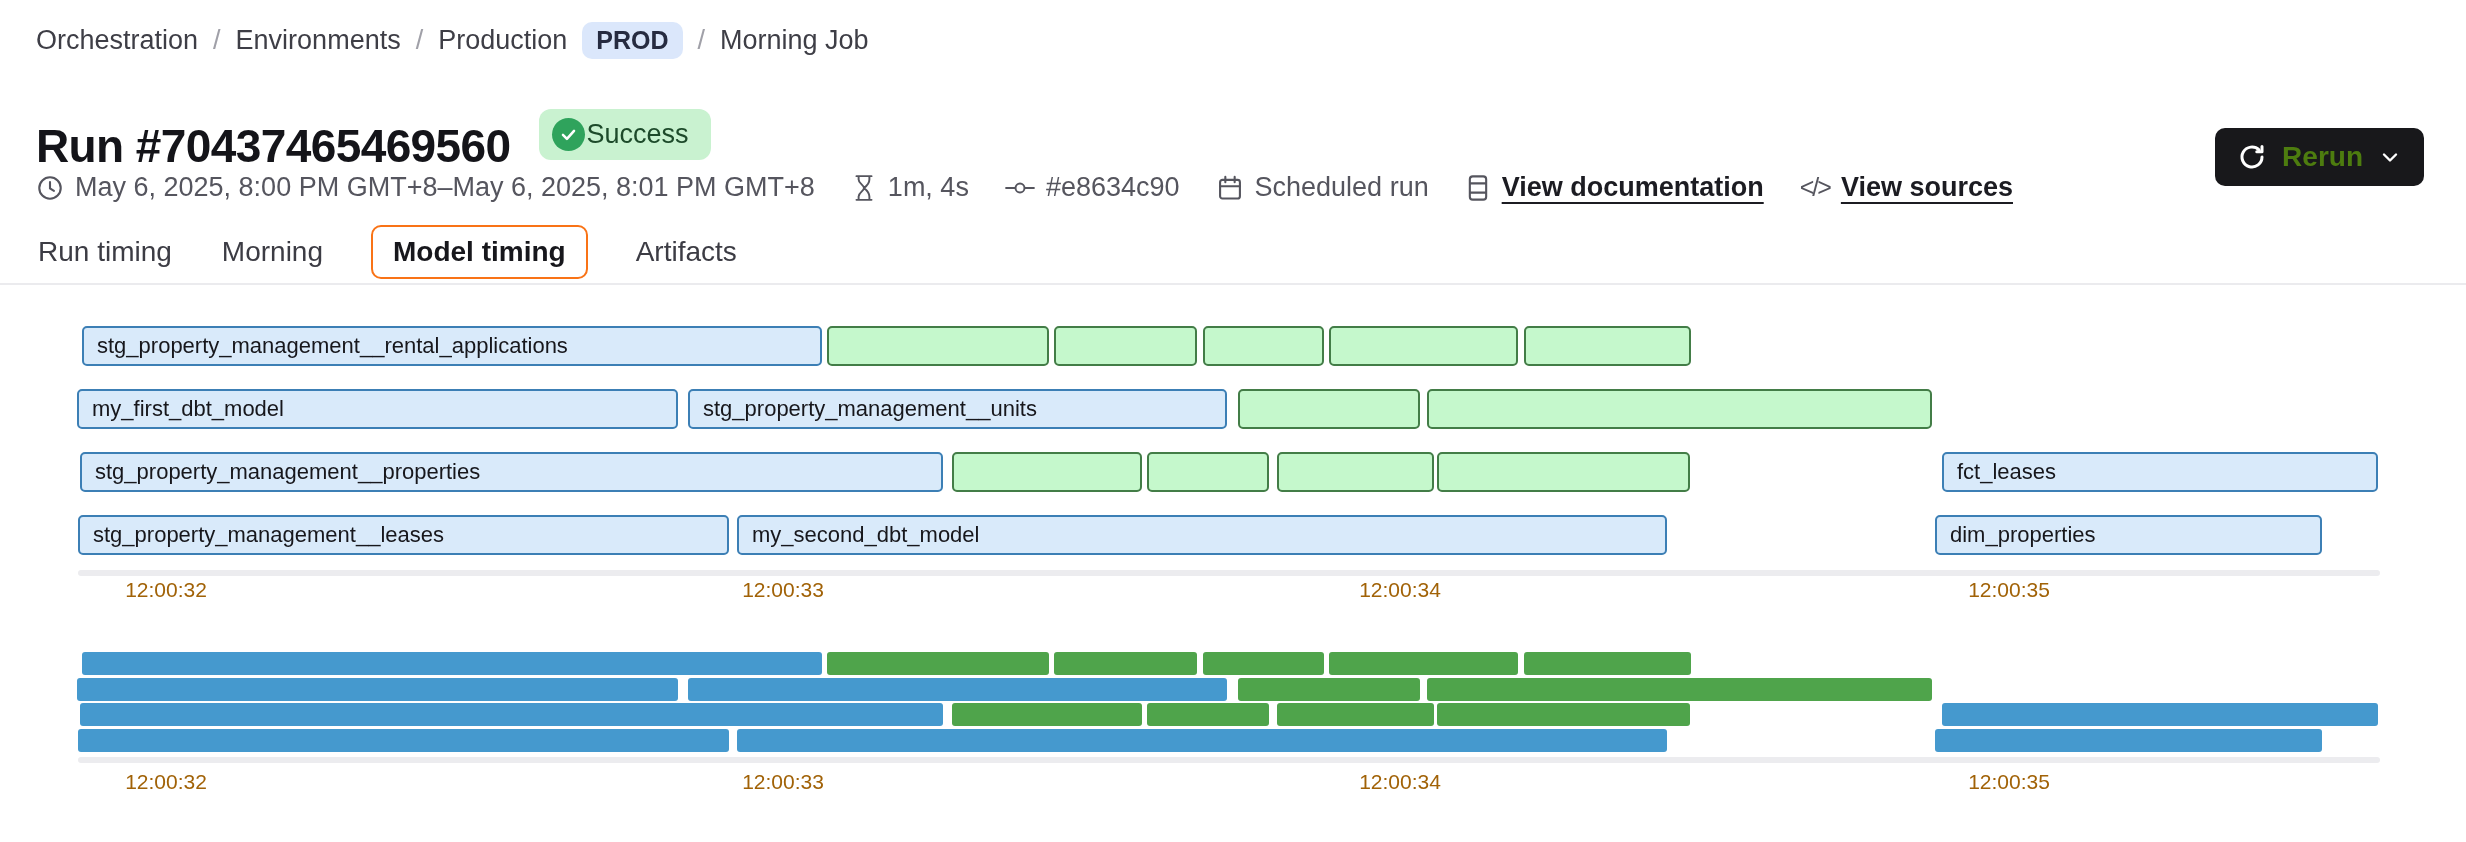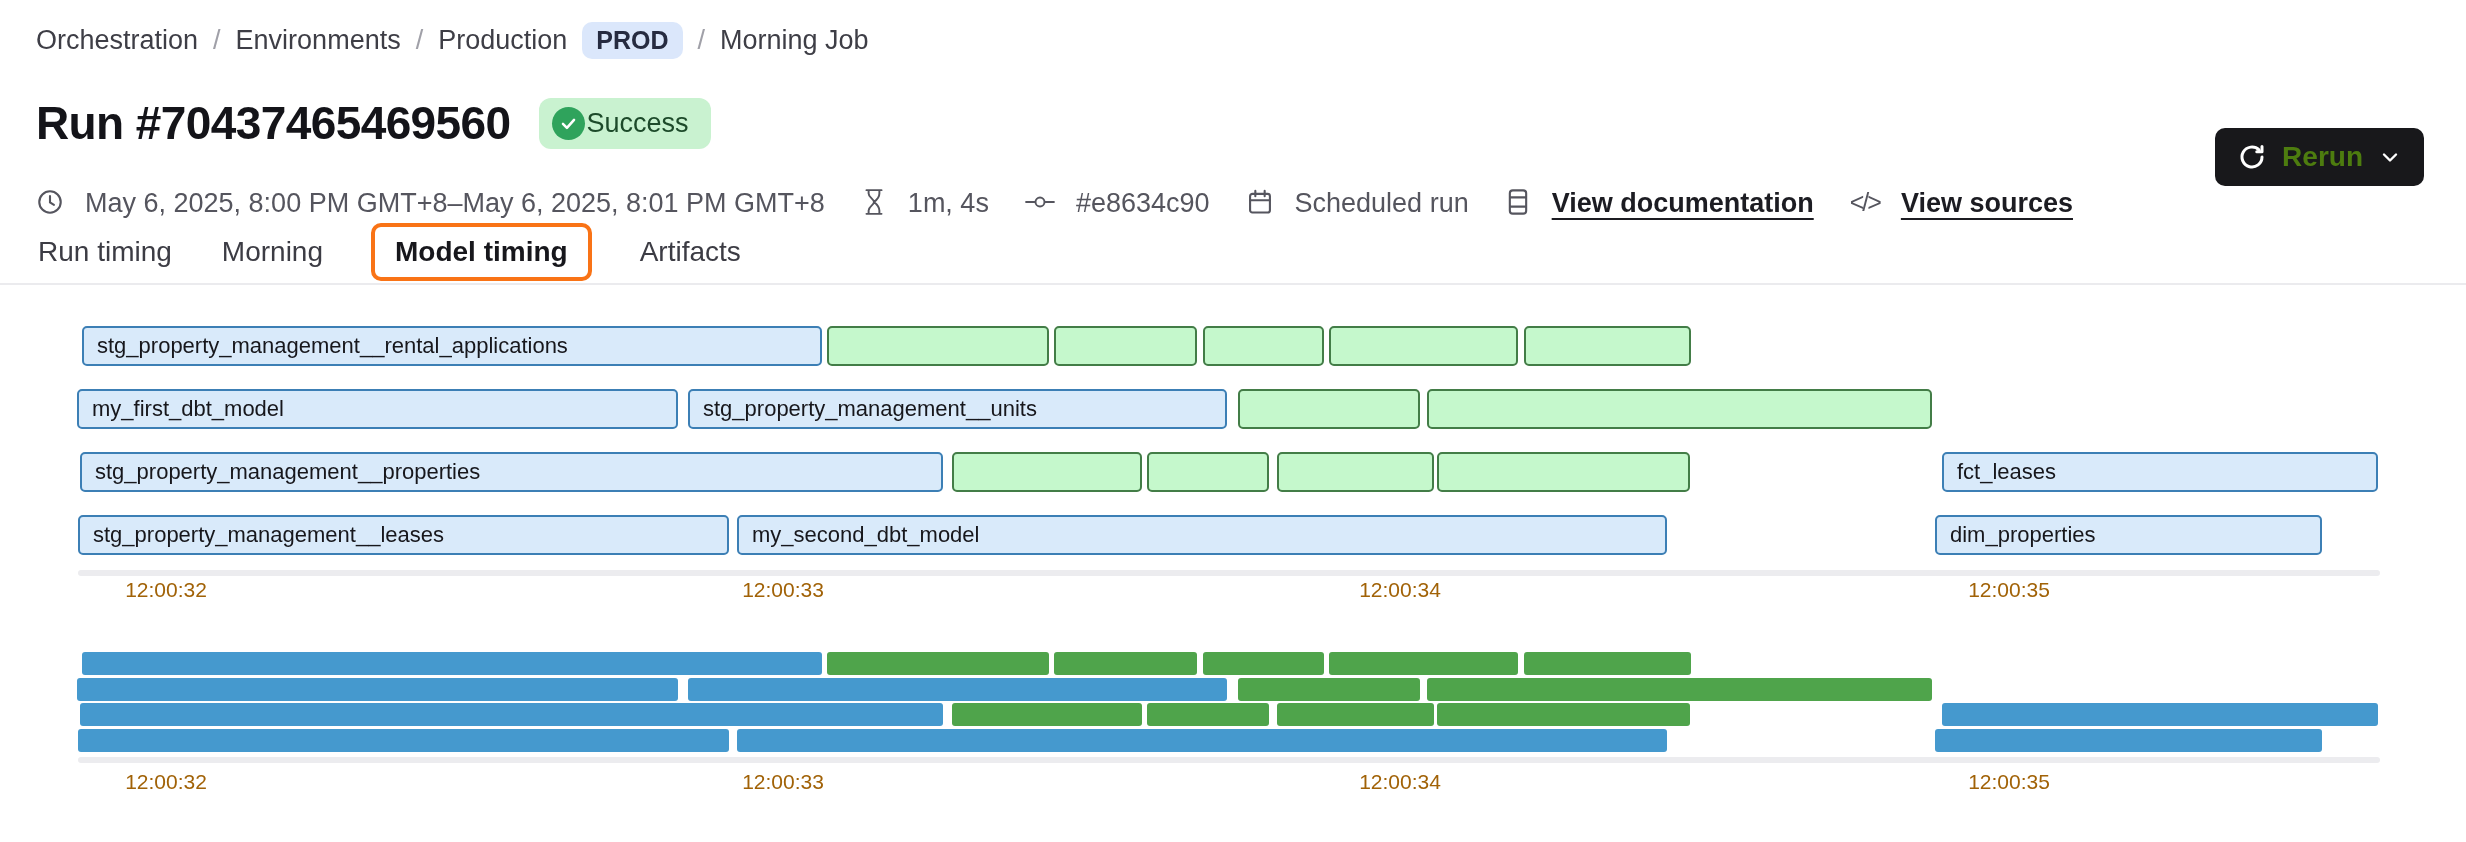--- a/index.html
+++ b/index.html
@@ -8,33 +8,33 @@
     position:relative; width:2466px; height:842px; background:#ffffff;
     font-family:"Liberation Sans", sans-serif; overflow:hidden; color:#17171c;
   }
   
   .breadcrumb { position:absolute; top:22px; left:36px; display:flex; align-items:center; gap:15px; font-size:27px; color:#3e3e46; }
   .crumb { cursor:pointer; }
   .crumb-sep { color:#a0a0a8; }
   .env-badge { background:#dbe7fb; color:#262b40; font-weight:700; font-size:25px; padding:4px 14px; border-radius:10px; }
   
   .header { position:absolute; top:96px; left:36px; display:flex; align-items:center; gap:28px; }
-  .run-title { font-size:46px; font-weight:700; letter-spacing:-0.6px; color:#141419; }
+  .run-title { font-size:46px; font-weight:700; letter-spacing:-0.6px; color:#141419;margin-top:23px; }
   .status-badge { display:flex; align-items:center; gap:2px; background:#c9f2d0; border-radius:12px; padding:9px 22px 9px 13px; font-size:27px; color:#1d4a2a; }
   .check-circle { width:33px; height:33px; border-radius:50%; background:#2fa35c; display:flex; align-items:center; justify-content:center; flex:0 0 auto; }
   .rerun-btn { position:absolute; top:128px; right:42px; height:58px; background:#18181b; color:#4d7c0f; border-radius:10px; display:flex; align-items:center; gap:15px; padding:0 22px; font-size:28px; font-weight:600; cursor:pointer; }
   
   .meta { position:absolute; top:172px; left:36px; display:flex; align-items:center; gap:36px; font-size:27px; color:#55555e; }
-  .meta-item { display:flex; align-items:flex-start; gap:21px; white-space:nowrap;margin-top:16px; }
+  .meta-item { display:flex; align-items:center; gap:11px; white-space:nowrap; }
   .meta-link { color:#1c1c22; font-weight:700; text-decoration:underline; text-underline-offset:6px; text-decoration-thickness:2px; cursor:pointer; }
   .code-glyph { font-size:25px; color:#55555e; letter-spacing:-2px; }
   
   .tabs { position:absolute; top:222px; left:36px; display:flex; align-items:center; gap:46px; font-size:28px; color:#3c3c44; height:60px; }
   .tab { cursor:pointer; padding:12px 2px; }
-  .tab.active { border:4px solid #f97316; border-radius:10px; padding:9px 20px; font-weight:600; color:#17171c; }
+  .tab.active { border:2px solid #f97316; border-radius:10px; padding:9px 20px; font-weight:600; color:#17171c; }
   .tabs-divider { position:absolute; top:283px; left:0; width:2466px; height:2px; background:#ebebee; }
   
   .gantt { position:absolute; left:78px; top:326px; width:2302px; height:232px; }
   .g-row { position:absolute; left:0; width:100%; height:40px; }
   .bar { position:absolute; top:0; height:40px; border:2px solid; border-radius:5px; display:flex; align-items:center; padding-left:13px; overflow:hidden; cursor:pointer; }
   .bar-label { font-size:22px; color:#17171c; white-space:nowrap; }
   .scroll-line { position:absolute; left:78px; width:2302px; height:6px; background:#ececef; border-radius:3px; }
   .ticks { position:absolute; left:78px; width:2302px; height:26px; }
   .tick-label { position:absolute; transform:translateX(-50%); font-size:21px; color:#a16207; white-space:nowrap; }
   

